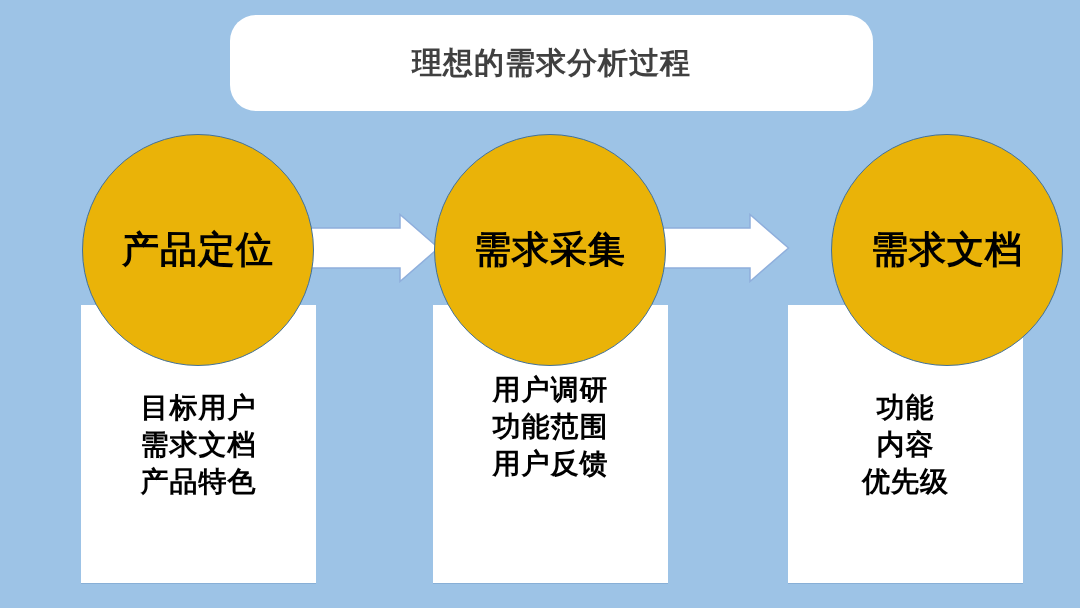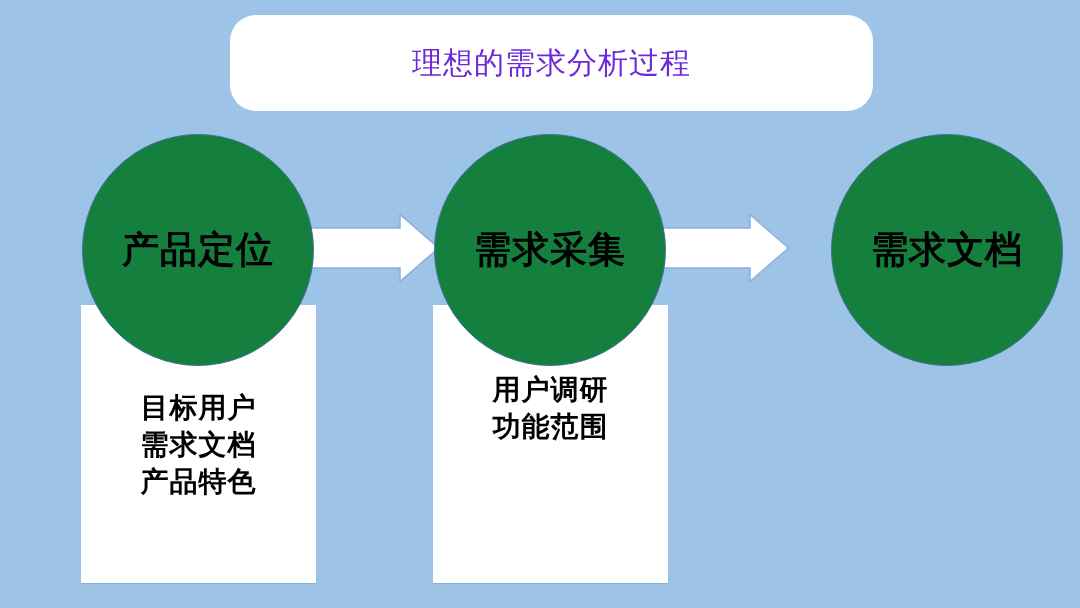--- a/index.html
+++ b/index.html
@@ -16,21 +16,21 @@
   .title-box {
     position: absolute;
     left: 230px; top: 15px;
     width: 643px; height: 96px;
     background: #FFFFFF;
     border-radius: 26px;
     display: flex; align-items: center; justify-content: center;
     z-index: 1;
   }
   .title-box span {
-    font-size: 30px; font-weight: normal; color: #6d28d9;
+    font-size: 30px; font-weight: bold; color: #404040;
     letter-spacing: 1px;
   }
   .panel {
     position: absolute;
     top: 305px;
     width: 235px; height: 278px;
     background: #FFFFFF;
     box-shadow: 0 1px 0 rgba(90,130,180,0.30);
     z-index: 2;
   }
@@ -50,21 +50,21 @@
     width: 140px; height: 70px;
     top: 213px;
     z-index: 3;
   }
   .arrow-1 { left: 300px; }
   .arrow-2 { left: 650px; }
   .circle {
     position: absolute;
     top: 134px;
     width: 232px; height: 232px;
-    background: #15803d;
+    background: #eab308;
     border: 1.5px solid #41719C;
     border-radius: 50%;
     box-sizing: border-box;
     display: flex; align-items: center; justify-content: center;
     z-index: 4;
   }
   .circle-1 { left: 82px; }
   .circle-2 { left: 434px; font-family: Liberation Serif, serif; }
   .circle-3 { left: 831px; }
   .circle span {
@@ -87,23 +87,31 @@
       <div>目标用户</div>
       <div>需求文档</div>
       <div>产品特色</div>
     </div>
   </div>
 
   <div class="panel panel-2">
     <div class="panel-lines">
       <div>用户调研</div>
       <div>功能范围</div>
+      <div>用户反馈</div>
     </div>
   </div>
 
+  <div class="panel panel-3">
+    <div class="panel-lines">
+      <div>功能</div>
+      <div>内容</div>
+      <div>优先级</div>
+    </div>
+  </div>
 
   <svg class="arrow arrow-1" viewBox="0 0 140 70" aria-hidden="true">
     <polygon points="0,15 100,15 100,1.5 138.5,35 100,68.5 100,55 0,55" fill="#FFFFFF" stroke="#8FAFDC" stroke-width="1.5"></polygon>
   </svg>
   <svg class="arrow arrow-2" viewBox="0 0 140 70" aria-hidden="true">
     <polygon points="0,15 100,15 100,1.5 138.5,35 100,68.5 100,55 0,55" fill="#FFFFFF" stroke="#8FAFDC" stroke-width="1.5"></polygon>
   </svg>
 
   <div class="circle circle-1">
     <span>产品定位</span>

